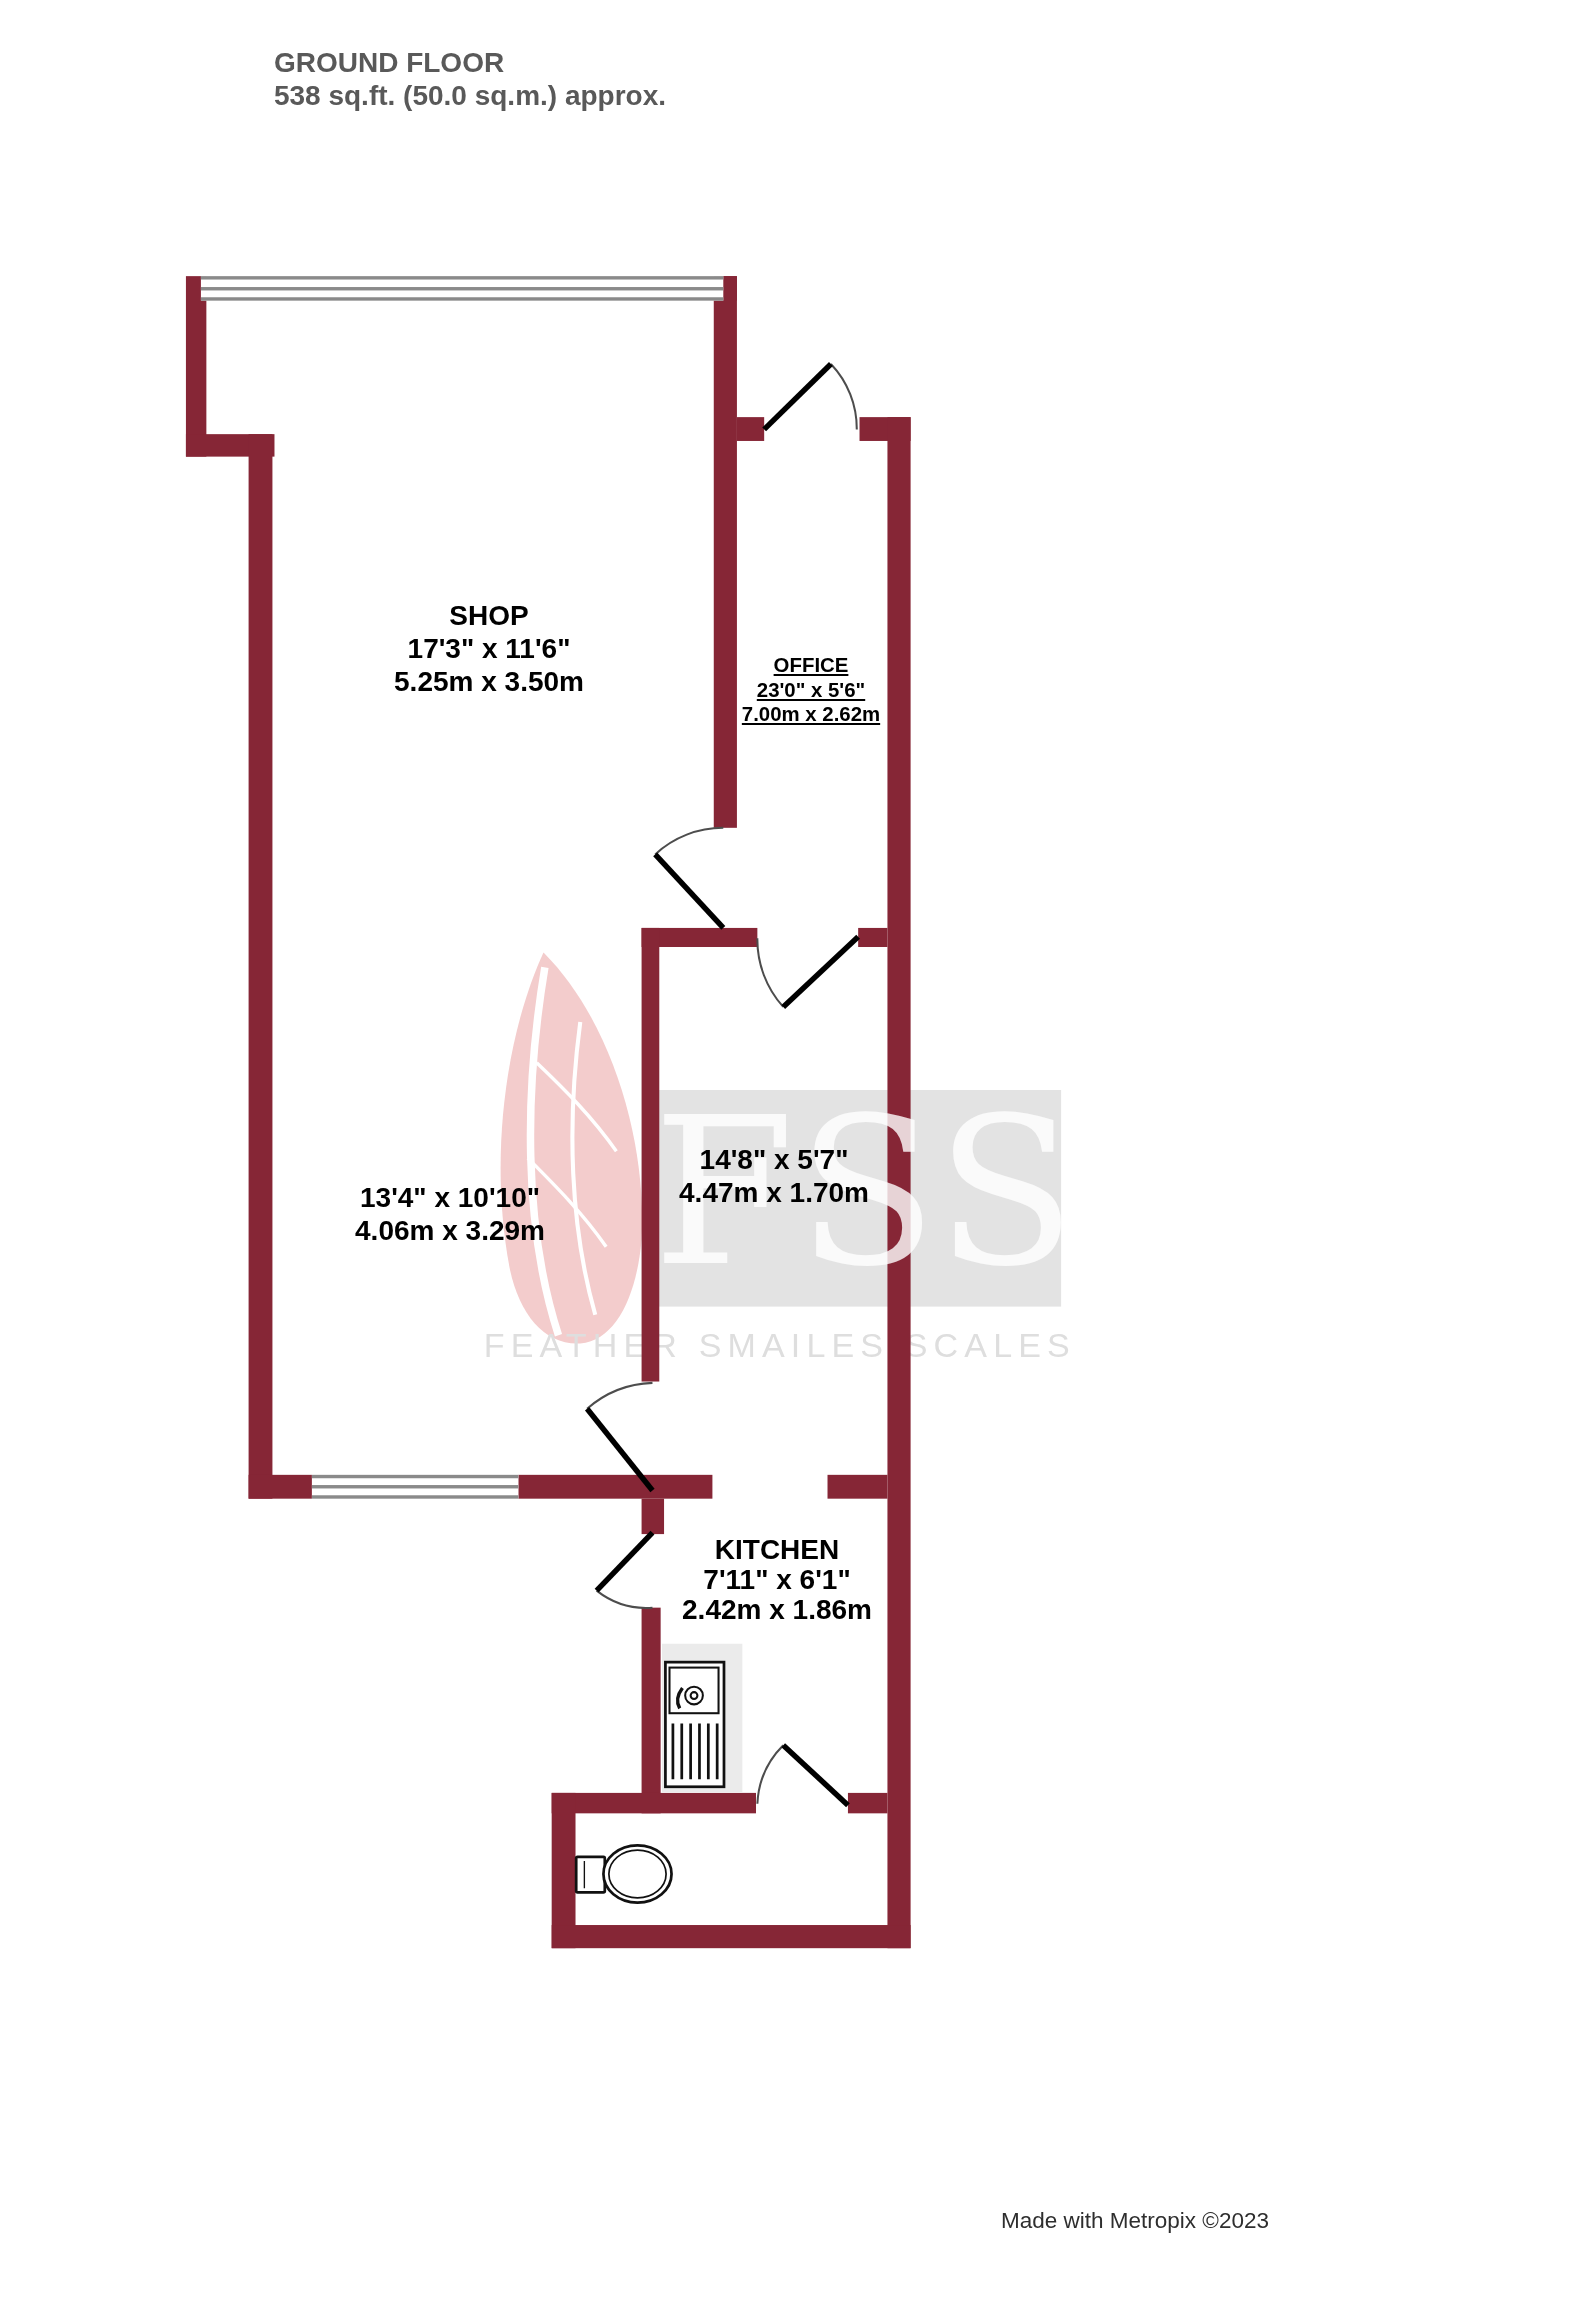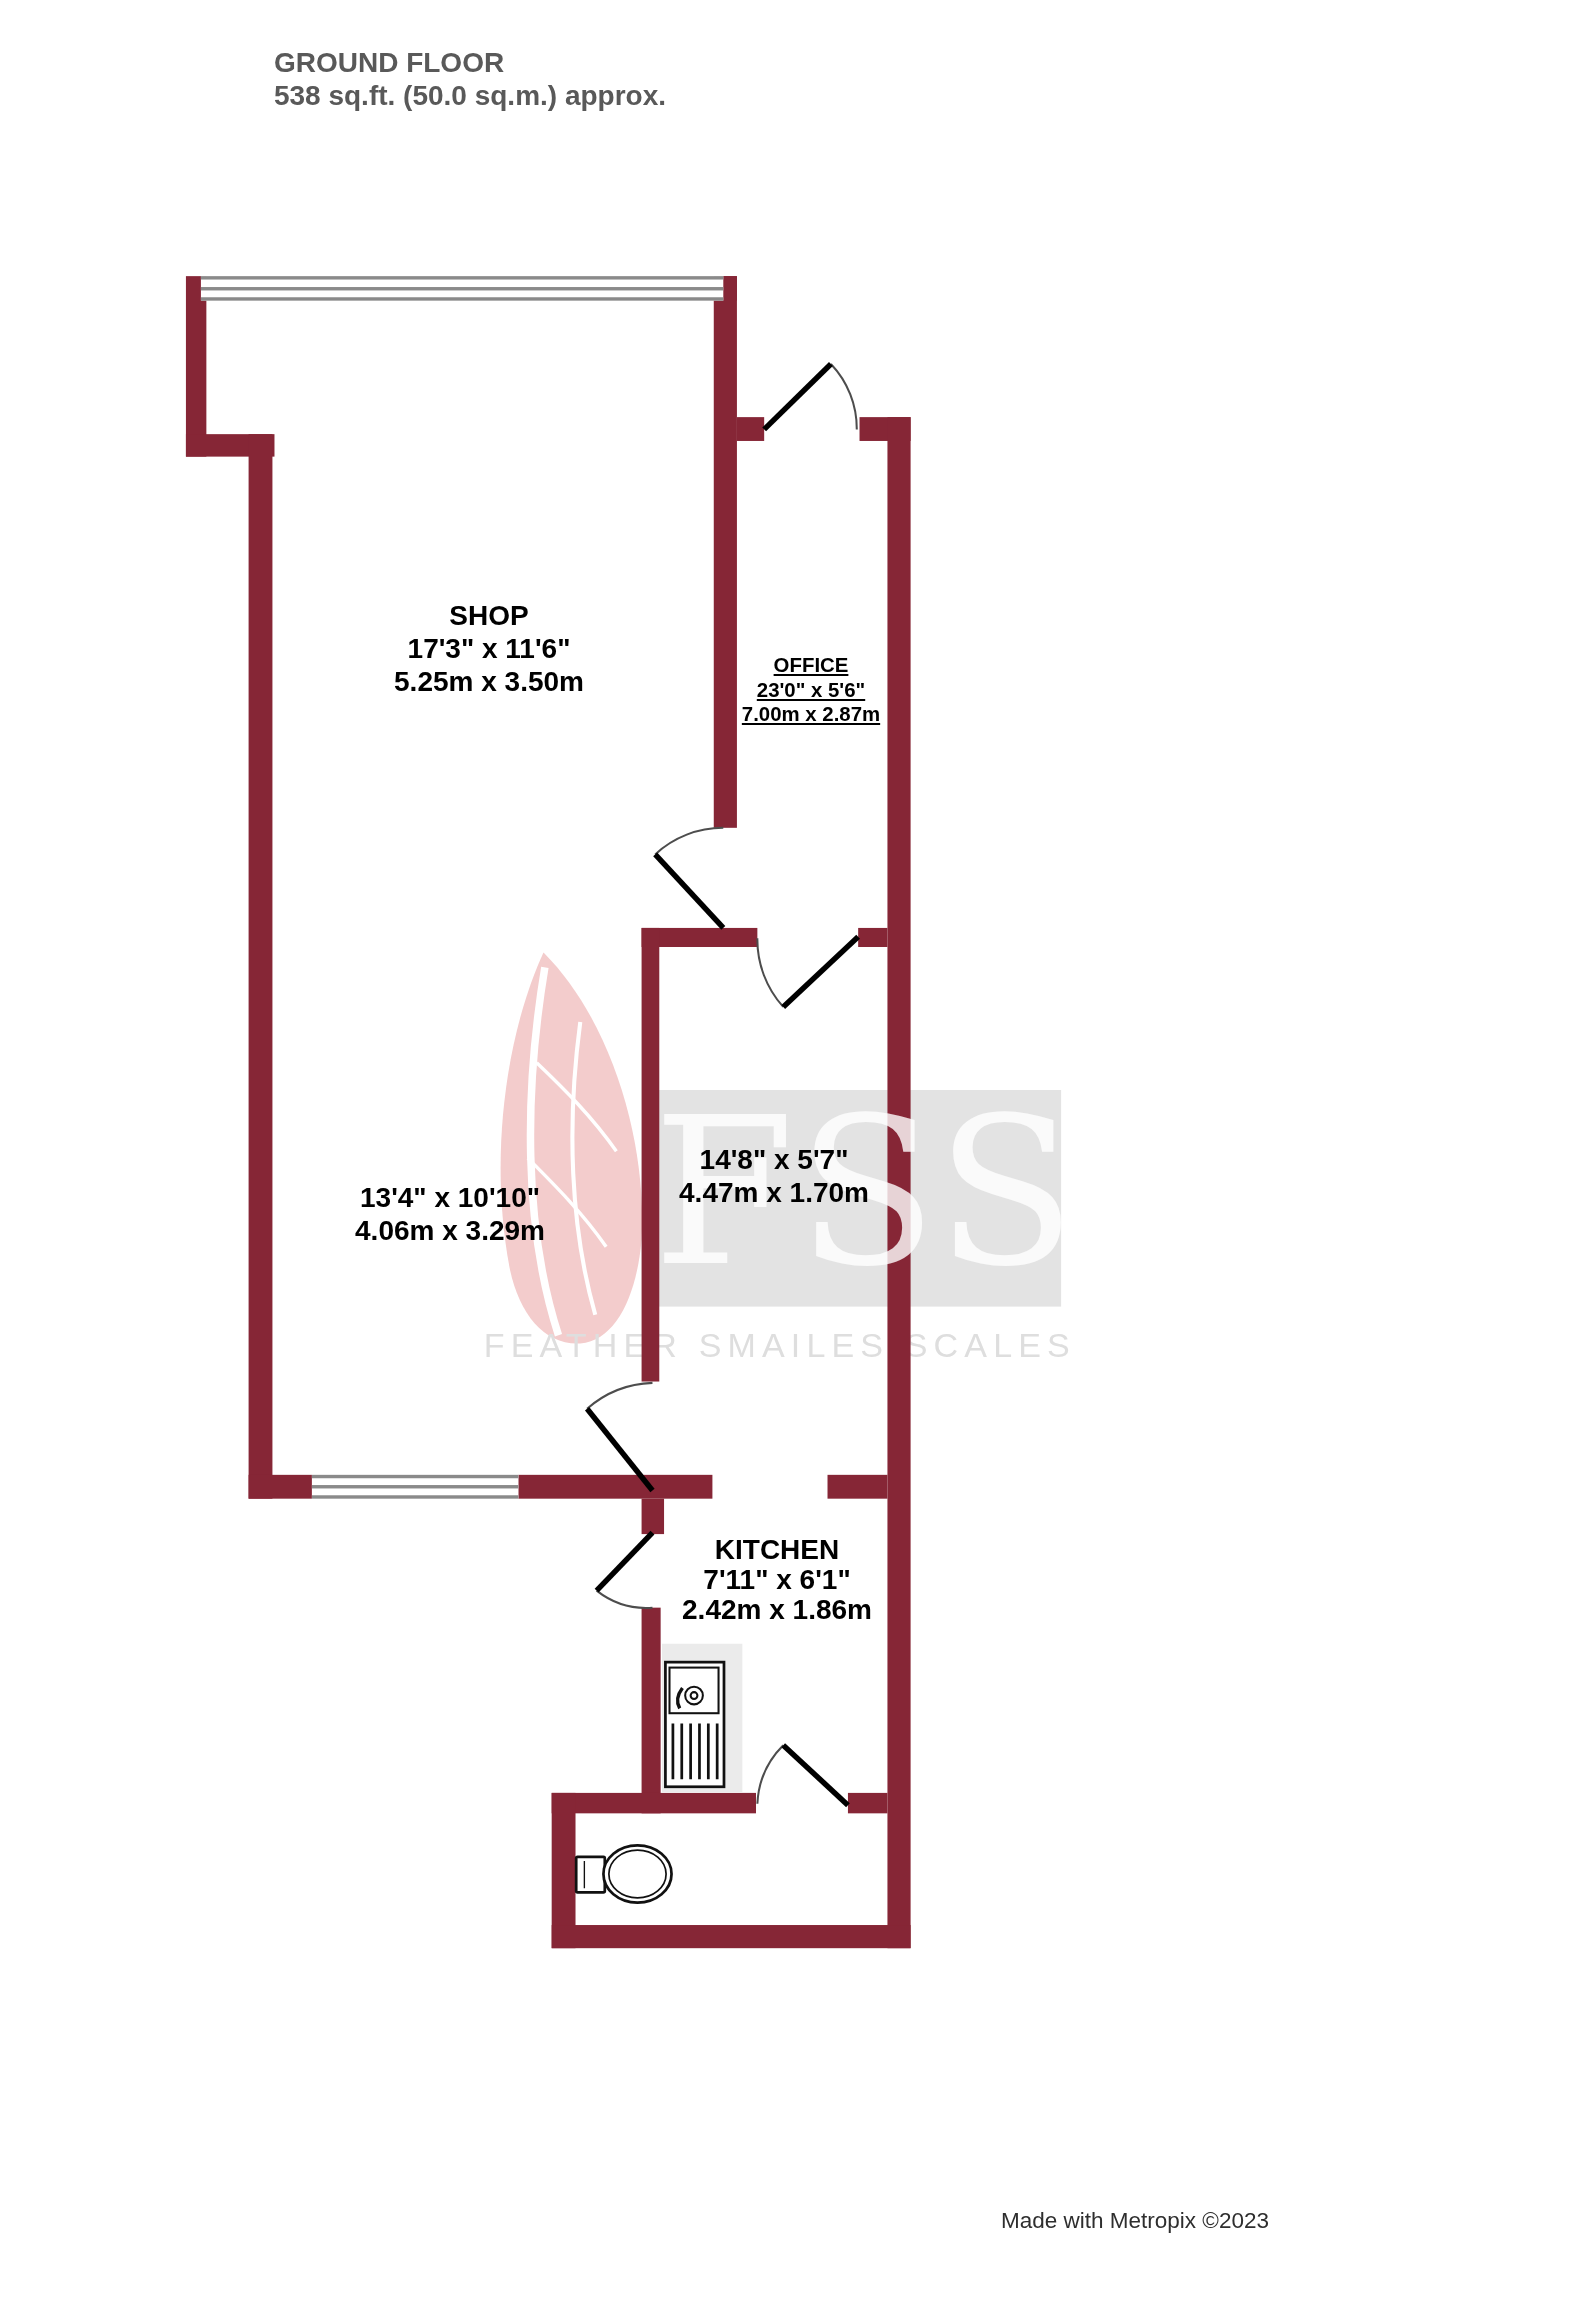--- a/index.html
+++ b/index.html
@@ -138,21 +138,21 @@
 
   <div class="room-label" style="left:489px;top:599px">
     <div>SHOP</div>
     <div>17'3"  x 11'6"</div>
     <div>5.25m  x 3.50m</div>
   </div>
 
   <div class="room-label small" style="left:811px;top:653px">
     <div>OFFICE</div>
     <div>23'0"  x 5'6"</div>
-    <div>7.00m  x 2.87m</div>
+    <div>7.00m  x 2.62m</div>
   </div>
 
   <div class="room-label" style="left:774px;top:1143px">
     <div>14'8"  x 5'7"</div>
     <div>4.47m  x 1.70m</div>
   </div>
 
   <div class="room-label" style="left:450px;top:1181px">
     <div>13'4"  x 10'10"</div>
     <div>4.06m  x 3.29m</div>

